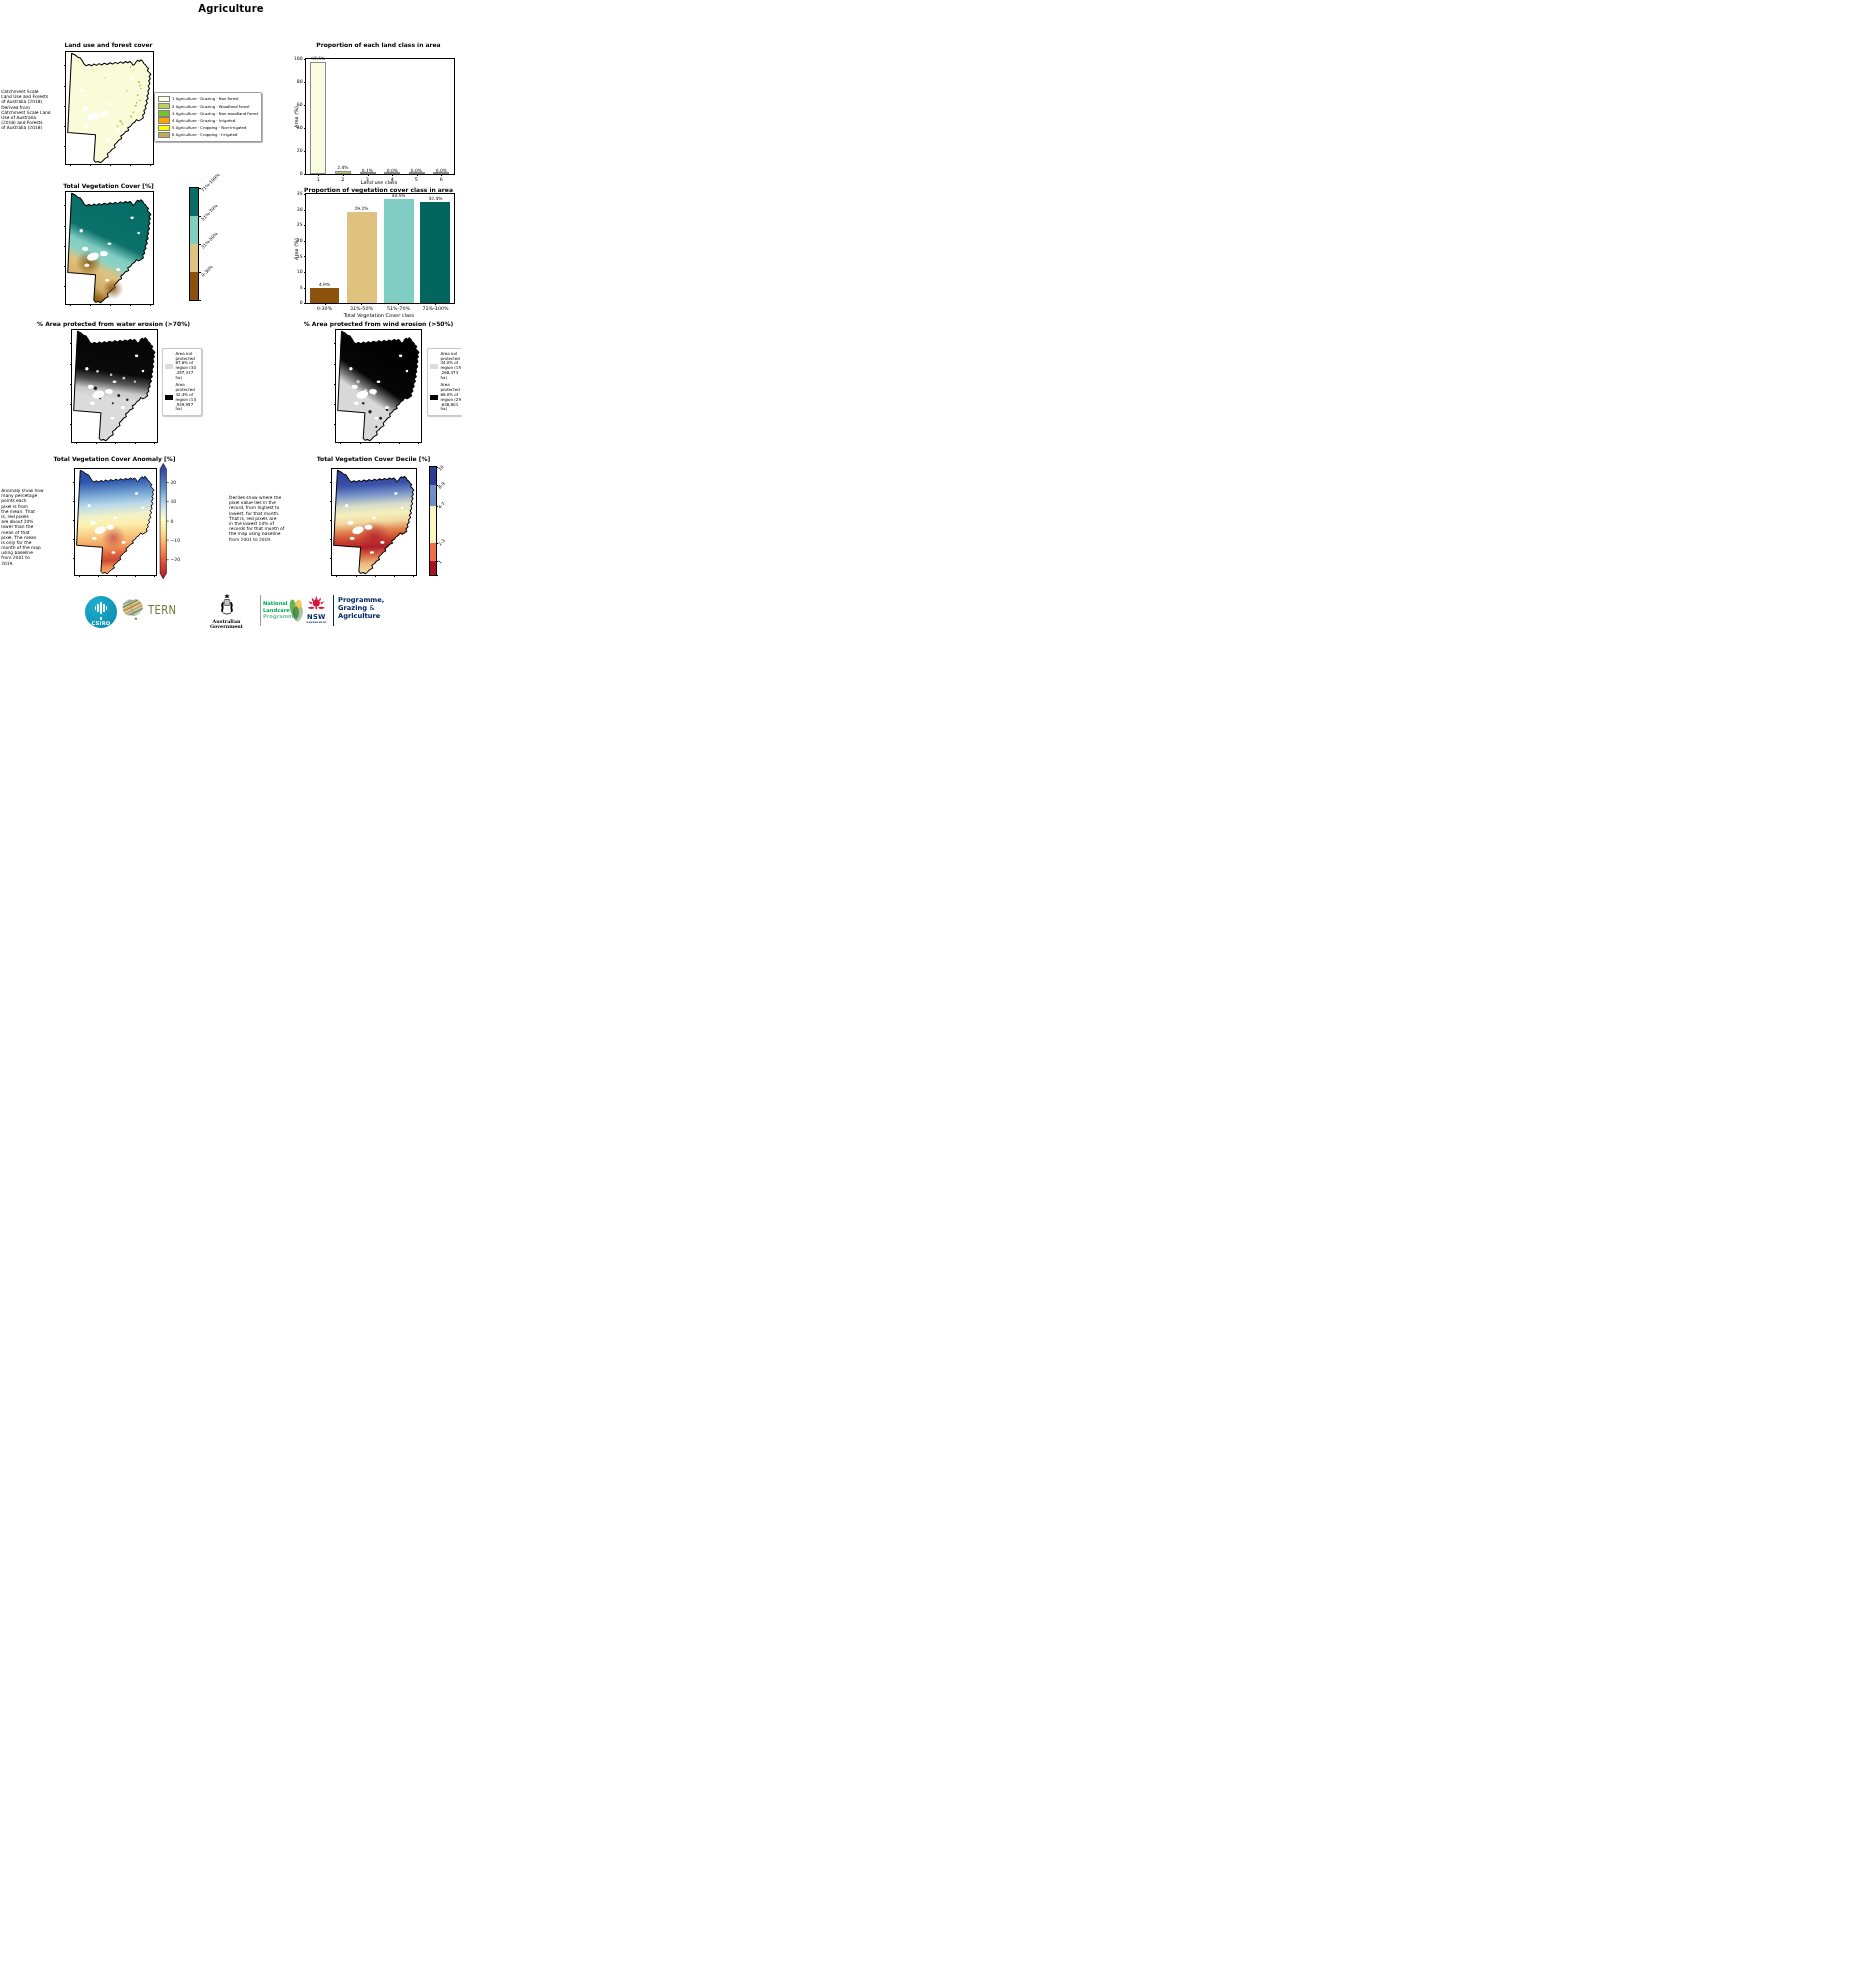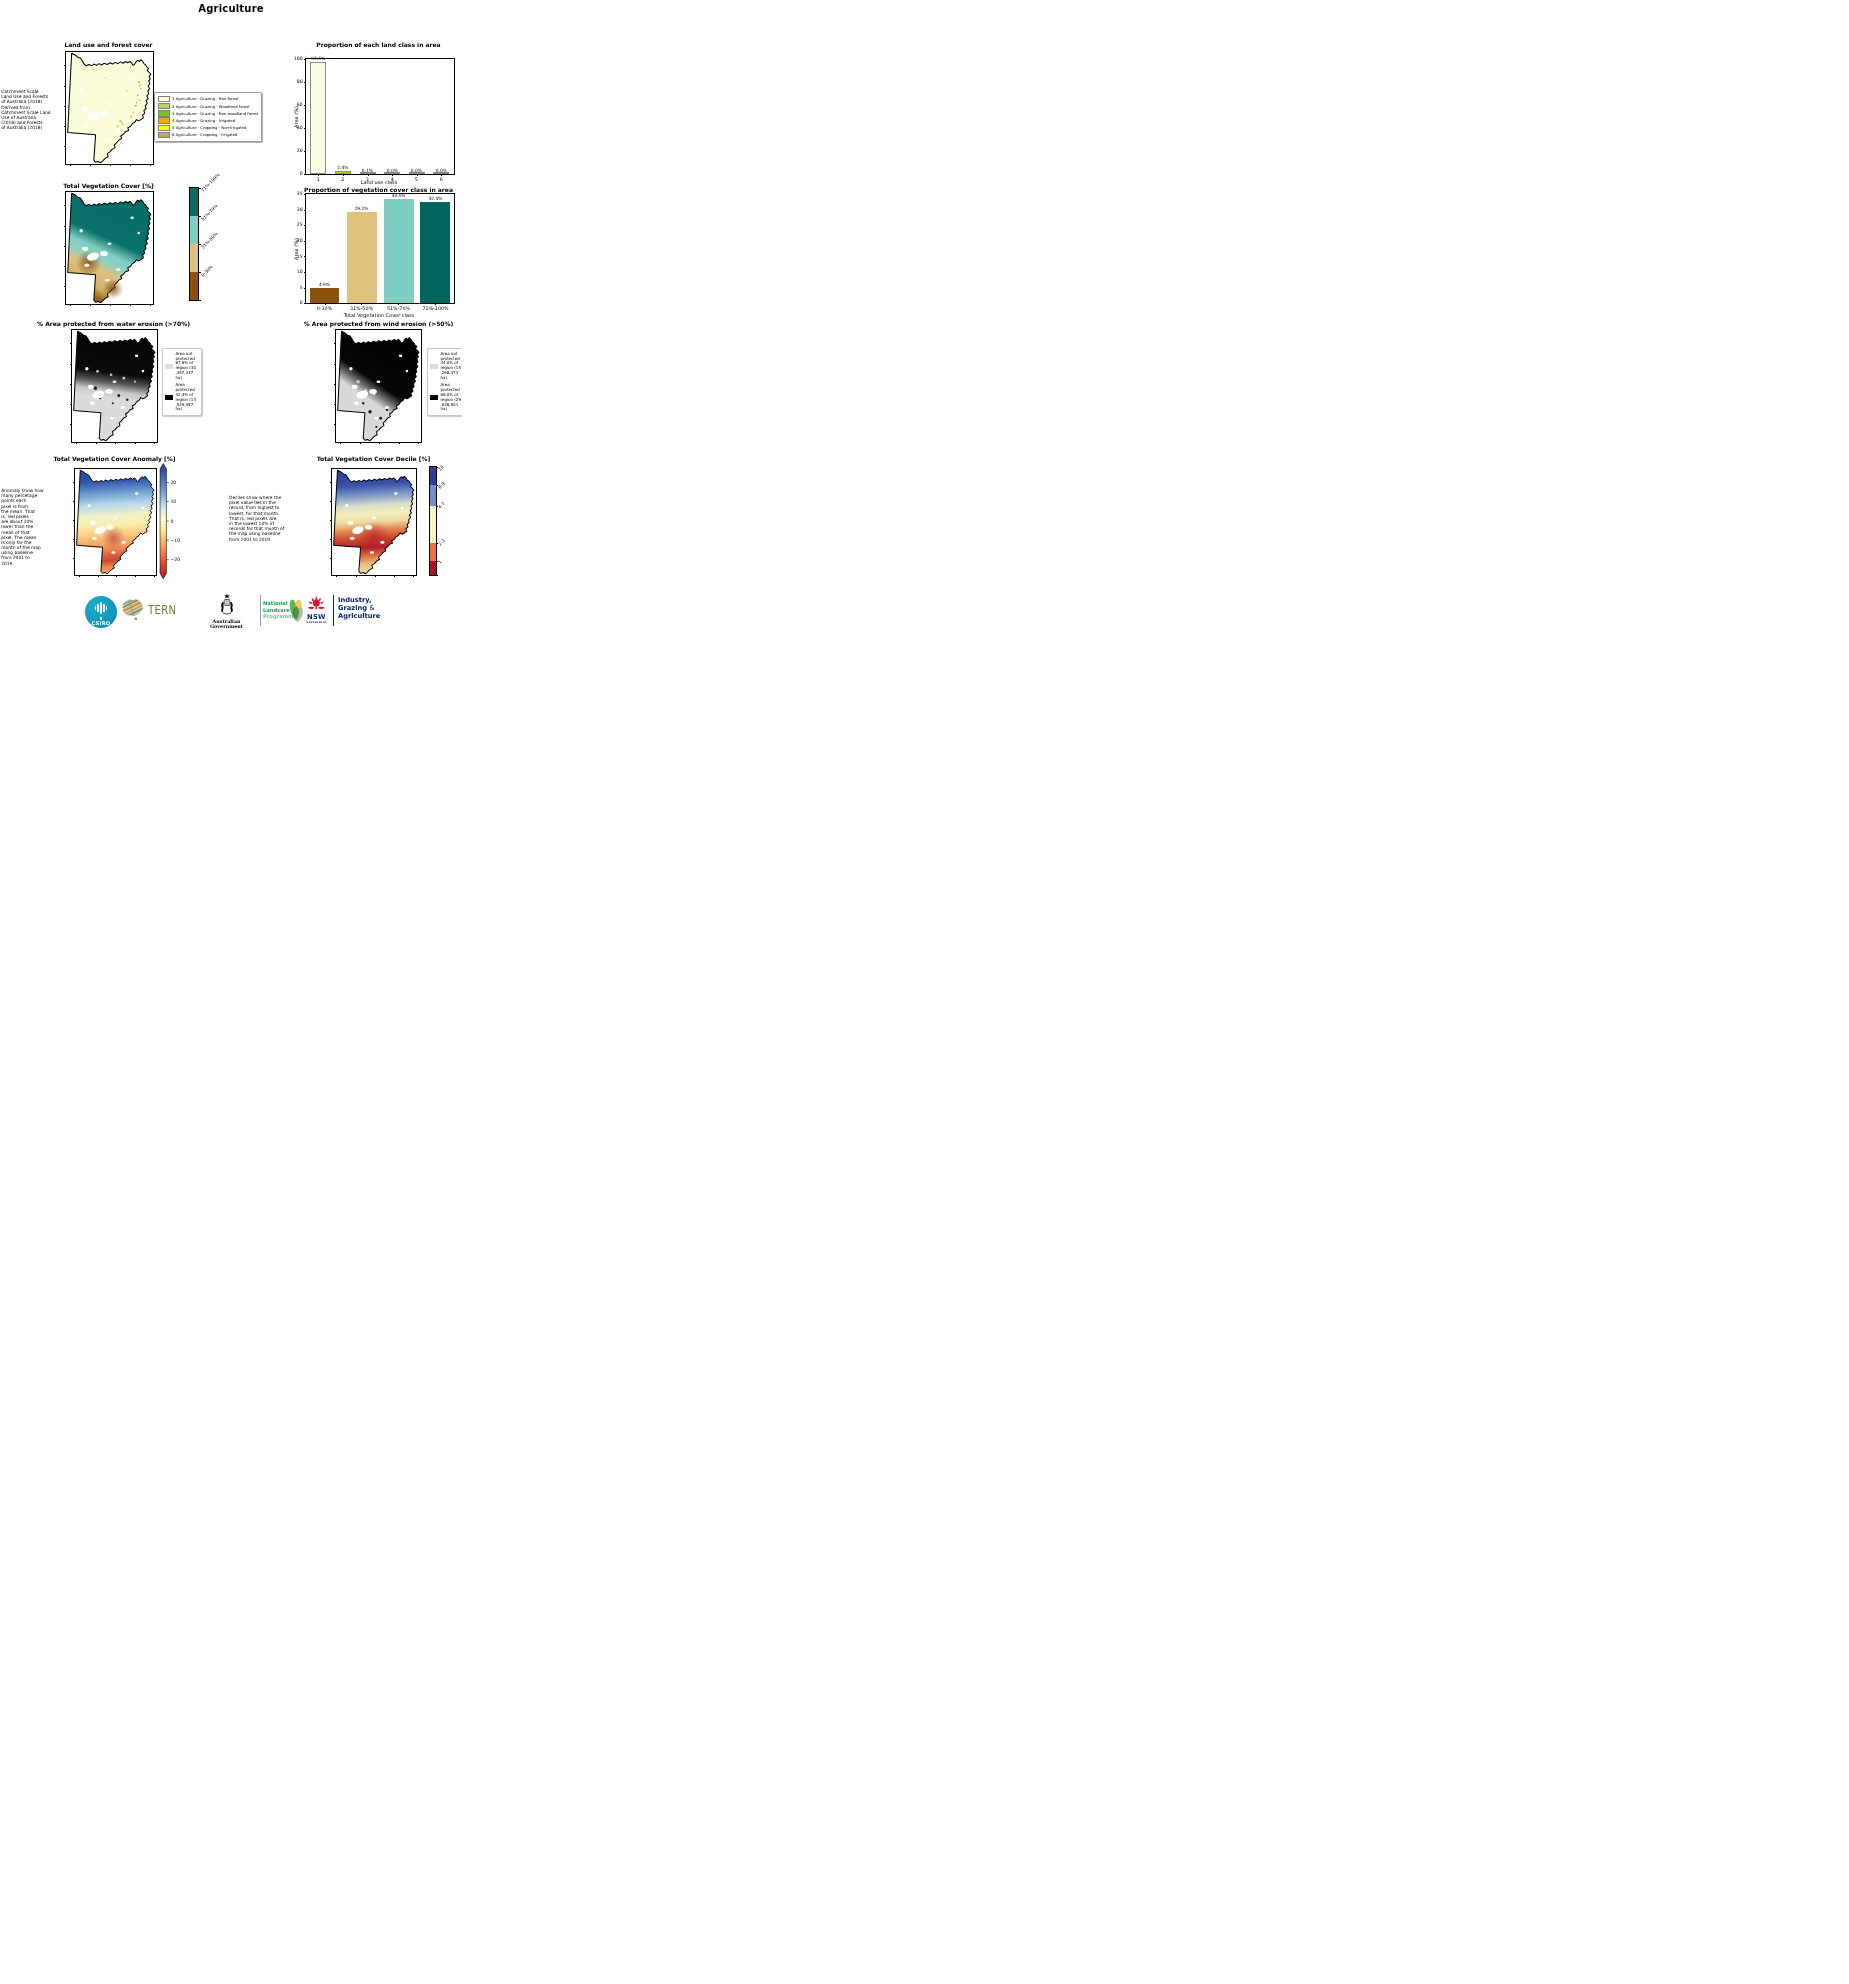--- a/index.html
+++ b/index.html
@@ -611,17 +611,17 @@
     <path d="M48 32 Q38 27 30 32 Q38 38 48 32 Z"></path>
     <rect x="24" y="28" width="4" height="8"></rect>
   </g>
 </svg>
 <div class="nsw-label" style="left:306px;top:613px;width:20.6px;">NSW</div>
 <div class="nsw-sub" style="left:304px;top:621px;width:25.4px;">GOVERNMENT</div>
 
 <div class="vdiv" style="left:333px;top:595px;height:31px;background:#002664;"></div>
 
 <div class="planning" style="left:338px;top:596px;">
-  <div>Industry,</div>
+  <div>Programme,</div>
   <div><span>Grazing </span><span class="amp">&amp;</span></div>
   <div>Agriculture</div>
 </div>
 
 
 </body></html>

